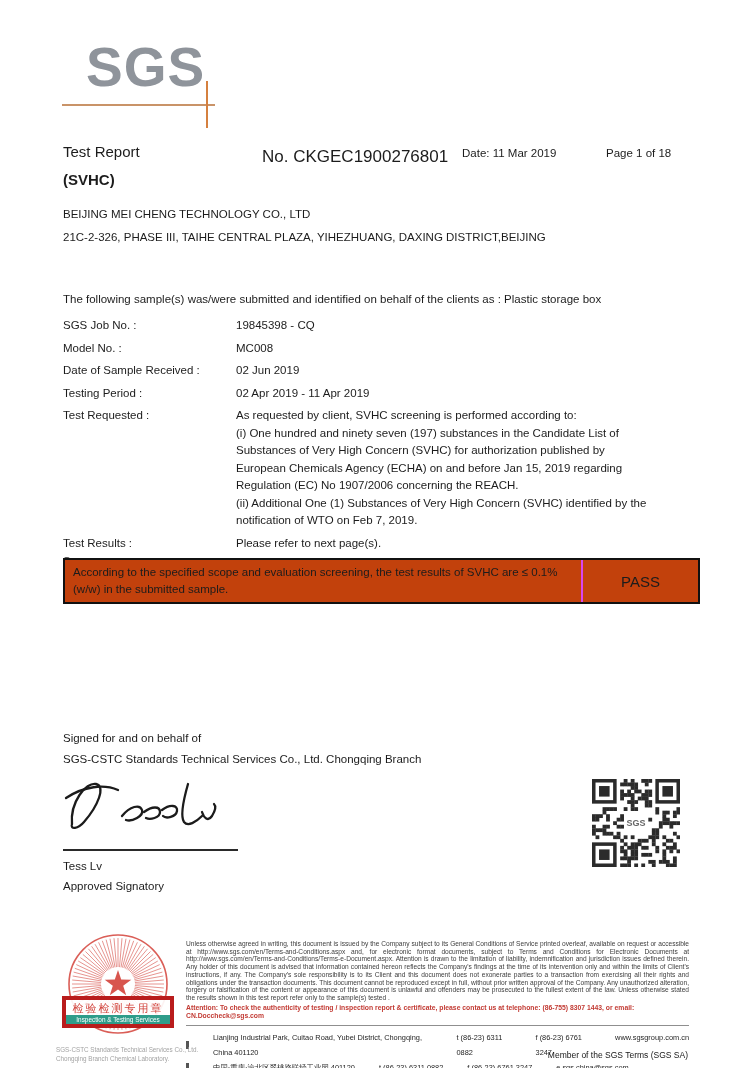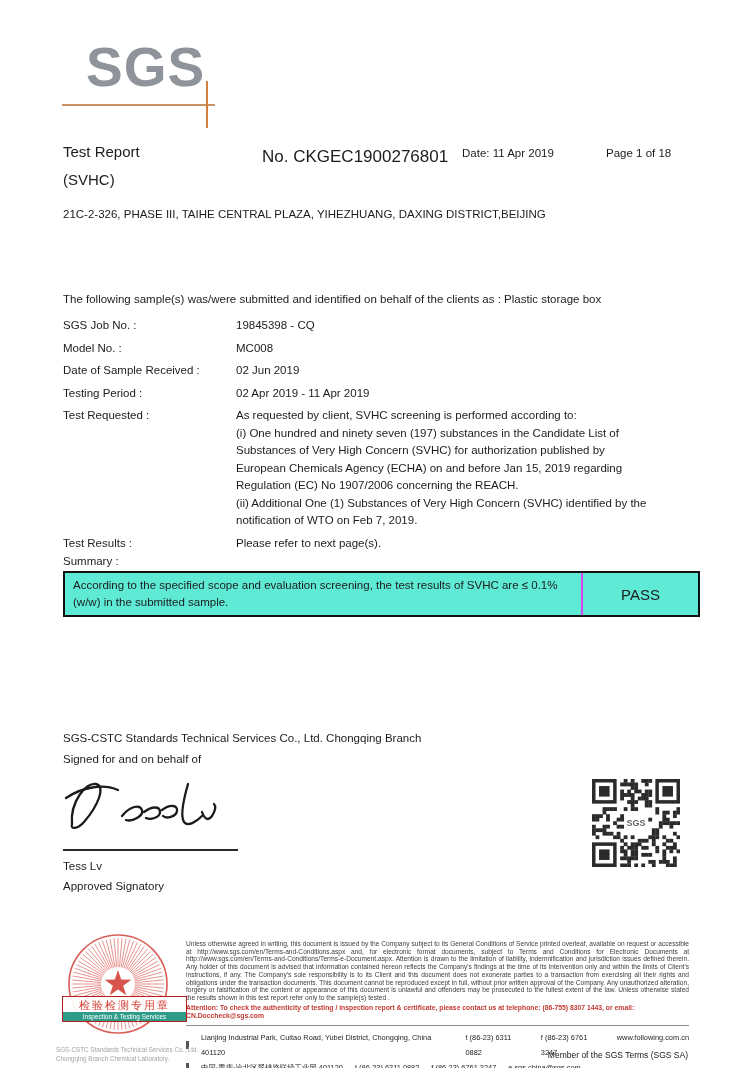--- a/index.html
+++ b/index.html
@@ -6,75 +6,76 @@
   html,body{background:#ffffff}
   .page{position:relative;width:750px;height:1068px;margin:4px auto;background:#fff;
         color:#1c1c1c;font-family:"Liberation Sans",sans-serif;overflow:hidden}
   
   .logo-text{position:absolute;left:86px;top:36px;font-size:55px;font-weight:bold;
              color:#8f949b;letter-spacing:1px;line-height:1}
   .logo-hline{position:absolute;left:62px;top:100px;width:153px;height:2px;background:#c99368}
   .logo-vline{position:absolute;left:206px;top:77px;width:2px;height:47px;background:#d5803f}
   
   .hdr-title{position:absolute;left:63px;top:139px;font-size:15px;font-weight:normal}
-  .hdr-svhc{position:absolute;left:63px;top:167px;font-size:15px;font-weight:normal}
+  .hdr-svhc{position:absolute;left:63px;top:167px;font-size:15px;font-weight:bold}
   .hdr-no{position:absolute;left:262px;top:143px;font-size:17px}
   .hdr-date{position:absolute;left:462px;top:143px;font-size:11.5px}
   .hdr-page{position:absolute;left:606px;top:143px;font-size:11.5px}
   .client{position:absolute;left:63px;top:199px;font-size:11.5px;line-height:23px}
   .intro{position:absolute;left:63px;top:289px;font-size:11.5px}
   
   .fields{position:absolute;left:63px;top:313px;width:630px;font-size:11.5px}
   .frow{display:flex;margin-bottom:5px;line-height:17.5px}
   .flabel{width:173px;flex:none}
   .fvalue{flex:1;white-space:pre-line;max-width:460px}
   
   .summary-head{position:absolute;left:63px;top:551px;font-size:11.5px}
-  .summary-table{position:absolute;left:63px;top:567px;width:637px;display:flex;border:2px solid #111;background:#5eead4}
+  .summary-table{position:absolute;left:63px;top:554px;width:637px;display:flex;border:2px solid #111;background:#c2410c}
   .summary-text{flex:1;padding:4px 8px;font-size:11.5px;line-height:17px}
   .summary-pass{width:117px;flex:none;border-left:2px solid #d946ef;display:flex;align-items:center;justify-content:center;font-size:15px}
   
   .signing{position:absolute;left:63px;top:724px;font-size:11.5px;line-height:21px}
   .sig-svg{position:absolute;left:60px;top:768px}
   .sig-line{position:absolute;left:63px;top:845px;width:175px;border-top:2px solid #2a2a2a}
   .signatory{position:absolute;left:63px;top:852px;font-size:11.5px;line-height:20px}
   .qr{position:absolute;left:592px;top:775px}
   
   .footer-right{position:absolute;left:186px;top:936px;width:503px}
   .legal{font-size:6.6px;line-height:7.7px;color:#3d3d3d;text-align:justify}
   .attention{font-size:6.8px;line-height:8px;color:#c23a33;font-weight:bold;margin-top:2px}
   .addr{margin-top:5px;border-top:1px solid #8f8f8f;padding-top:4px}
-  .addr-row{display:flex;gap:12px;font-size:7.4px;color:#1e1e1e;line-height:15px;align-items:baseline}
+  .addr-row{display:flex;gap:24px;font-size:7.4px;color:#1e1e1e;line-height:15px;align-items:baseline}
   .addr-marker{width:3px;height:8px;background:#555;flex:none;align-self:center}
   .member{position:absolute;right:62px;top:1046px;font-size:8.5px;color:#161616}
   .gray-co{position:absolute;left:56px;top:1042px;width:170px;font-size:6.3px;line-height:8.5px;color:#a3a3a3;z-index:1}
   
   .stamp{position:absolute;left:56px;top:928px;width:124px;height:136px;z-index:2}
-  .stamp-box{position:absolute;left:6px;top:64px;width:125px;background:rgba(255,255,255,0.92);border:1px solid #b91c1c}
+  .stamp-box{position:absolute;left:6px;top:64px;width:112px;background:rgba(255,255,255,0.92);border:4px solid #b91c1c}
   .stamp-cn{color:#d2453e;font-size:11px;letter-spacing:2px;text-align:center;line-height:14px;padding-top:1px}
   .stamp-en{background:#2f9c8a;color:#fff;font-size:6.4px;text-align:center;line-height:9px}
 </style>
 </head>
 <body>
 
 <div class="page">
 
   <div>
     <div class="logo-text">SGS</div>
     <div class="logo-hline"></div>
     <div class="logo-vline"></div>
   </div>
 
   <div class="hdr-title">Test Report</div>
   <div class="hdr-svhc">(SVHC)</div>
   <div class="hdr-no">No. CKGEC1900276801</div>
-  <div class="hdr-date">Date: 11 Apr 2019</div>
+  <div class="hdr-date">Date: 11 Mar 2019</div>
   <div class="hdr-page">Page 1 of 18</div>
 
   <div class="client">
+    <div>BEIJING MEI CHENG TECHNOLOGY CO., LTD</div>
     <div>21C-2-326, PHASE III, TAIHE CENTRAL PLAZA, YIHEZHUANG, DAXING DISTRICT,BEIJING</div>
   </div>
 
   <div class="intro">The following sample(s) was/were submitted and identified on behalf of the clients as : Plastic storage box</div>
 
   <div class="fields">
     <div class="frow">
       <div class="flabel">SGS Job No. :</div>
       <div class="fvalue">19845398 - CQ</div>
     </div>
@@ -106,22 +107,22 @@
     </div>
   </div>
 
   <div class="summary-head">Summary :</div>
   <div class="summary-table">
     <div class="summary-text">According to the specified scope and evaluation screening, the test results of SVHC are ≤ 0.1% (w/w) in the submitted sample.</div>
     <div class="summary-pass">PASS</div>
   </div>
 
   <div class="signing">
+    <div>Signed for and on behalf of</div>
     <div>SGS-CSTC Standards Technical Services Co., Ltd. Chongqing Branch</div>
-    <div>Signed for and on behalf of</div>
   </div>
 
   <svg class="sig-svg" width="160" height="78" viewBox="0 0 160 78">
     <g fill="none" stroke="#1b1b1b" stroke-width="2.3" stroke-linecap="round">
       <path d="M12,52 C10,30 26,10 36,12 C46,14 38,34 24,50 C18,57 10,58 12,52"></path>
       <path d="M6,26 C24,14 44,12 58,18"></path>
       <path d="M62,44 C70,34 80,32 82,38 C84,44 72,50 66,48"></path>
       <path d="M84,40 C92,34 100,34 100,40 C100,46 90,48 86,46"></path>
       <path d="M102,38 C110,32 118,33 117,39 C116,45 106,47 103,44"></path>
       <path d="M128,12 C124,26 120,44 124,50 C128,55 136,50 142,44"></path>
@@ -411,21 +412,21 @@
 
   <div class="footer-right">
     <p class="legal">Unless otherwise agreed in writing, this document is issued by the Company subject to its General Conditions of Service printed overleaf, available on request or accessible at http://www.sgs.com/en/Terms-and-Conditions.aspx and, for electronic format documents, subject to Terms and Conditions for Electronic Documents at http://www.sgs.com/en/Terms-and-Conditions/Terms-e-Document.aspx. Attention is drawn to the limitation of liability, indemnification and jurisdiction issues defined therein. Any holder of this document is advised that information contained hereon reflects the Company's findings at the time of its intervention only and within the limits of Client's instructions, if any. The Company's sole responsibility is to its Client and this document does not exonerate parties to a transaction from exercising all their rights and obligations under the transaction documents. This document cannot be reproduced except in full, without prior written approval of the Company. Any unauthorized alteration, forgery or falsification of the content or appearance of this document is unlawful and offenders may be prosecuted to the fullest extent of the law. Unless otherwise stated the results shown in this test report refer only to the sample(s) tested .</p>
     <p class="attention">Attention: To check the authenticity of testing / inspection report &amp; certificate, please contact us at telephone: (86-755) 8307 1443, or email: CN.Doccheck@sgs.com</p>
     <div class="addr">
       <div class="addr-row">
         <span class="addr-marker"></span>
         <span>Lianjing Industrial Park, Cuitao Road, Yubei District, Chongqing, China 401120</span>
         <span>t (86-23) 6311 0882</span>
         <span>f (86-23) 6761 3247</span>
-        <span>www.following.com.cn</span>
+        <span>www.sgsgroup.com.cn</span>
       </div>
       <div class="addr-row">
         <span class="addr-marker"></span>
         <span>中国·重庆·渝北区翠桃路联经工业园 401120</span>
         <span>t (86-23) 6311 0882</span>
         <span>f (86-23) 6761 3247</span>
         <span>e sgs.china@sgs.com</span>
       </div>
     </div>
   </div>

